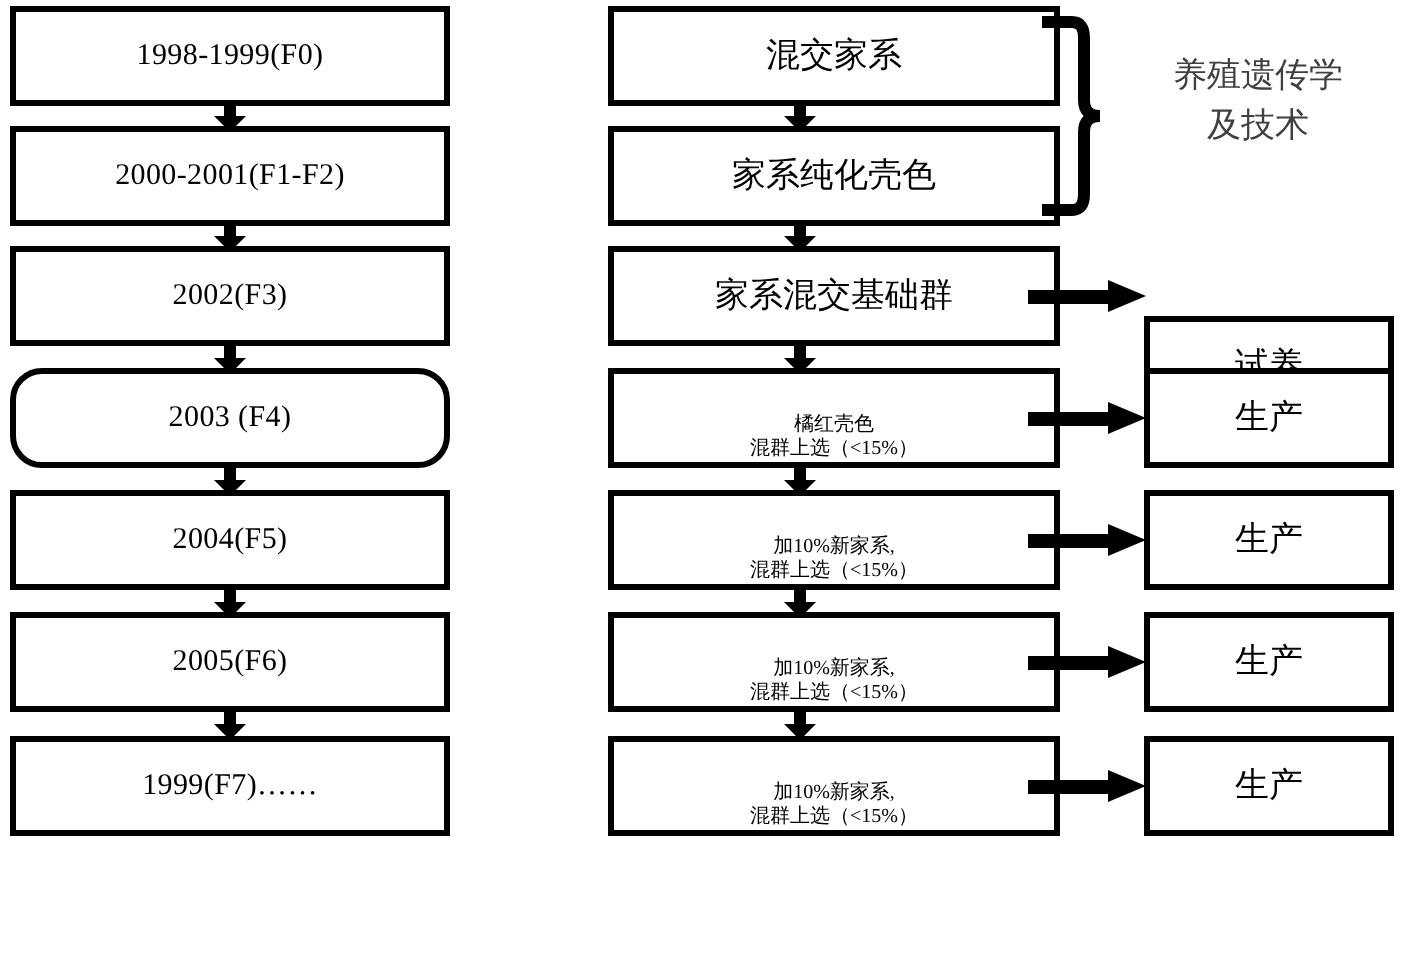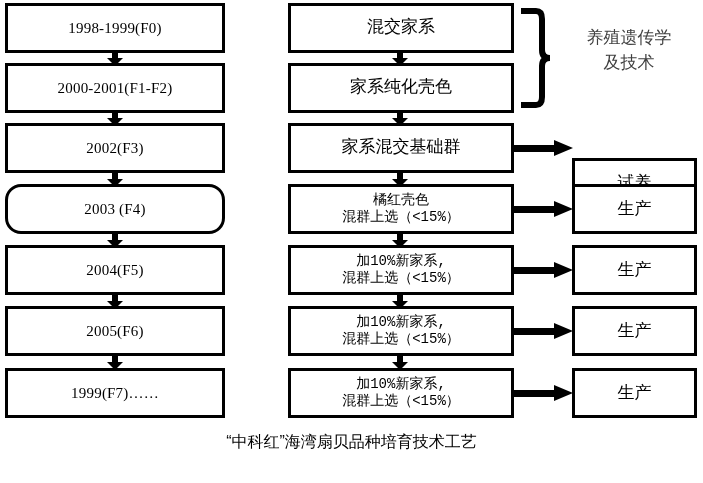--- a/index.html
+++ b/index.html
@@ -34,28 +34,29 @@
     left: 5px;
     width: 220px;
     height: 50px;
     font-family: "Liberation Serif", "DejaVu Serif", serif;
     font-size: 15px;
     letter-spacing: 0.2px;
   }
 
   
   .col-mid .box {
-    left: 288px;
+    left: 304px;
     width: 226px;
     height: 50px;
-    font-family: Liberation Mono, monospace;
+    font-family: Liberation Serif, serif;
     font-size: 17px;
   }
   .col-mid .box.two-line {
-    font-size: 14px;
+    font-size: 10px;
+    align-items: flex-end;
   }
 
   
   .col-right .box {
     left: 572px;
     width: 125px;
     height: 50px;
     font-family: "Liberation Sans", "DejaVu Sans", sans-serif;
     font-size: 17px;
   }
@@ -306,15 +307,14 @@
     <div class="h-arrow" style="left:514px; top:323px;">
         <div class="shaft"></div>
         <div class="head"></div>
       </div>
     <div class="h-arrow" style="left:514px; top:385px;">
         <div class="shaft"></div>
         <div class="head"></div>
       </div>
   </div>
 
-  <div class="caption">“中科红”海湾扇贝品种培育技术工艺</div>
 
 </div>
 
 </body></html>

